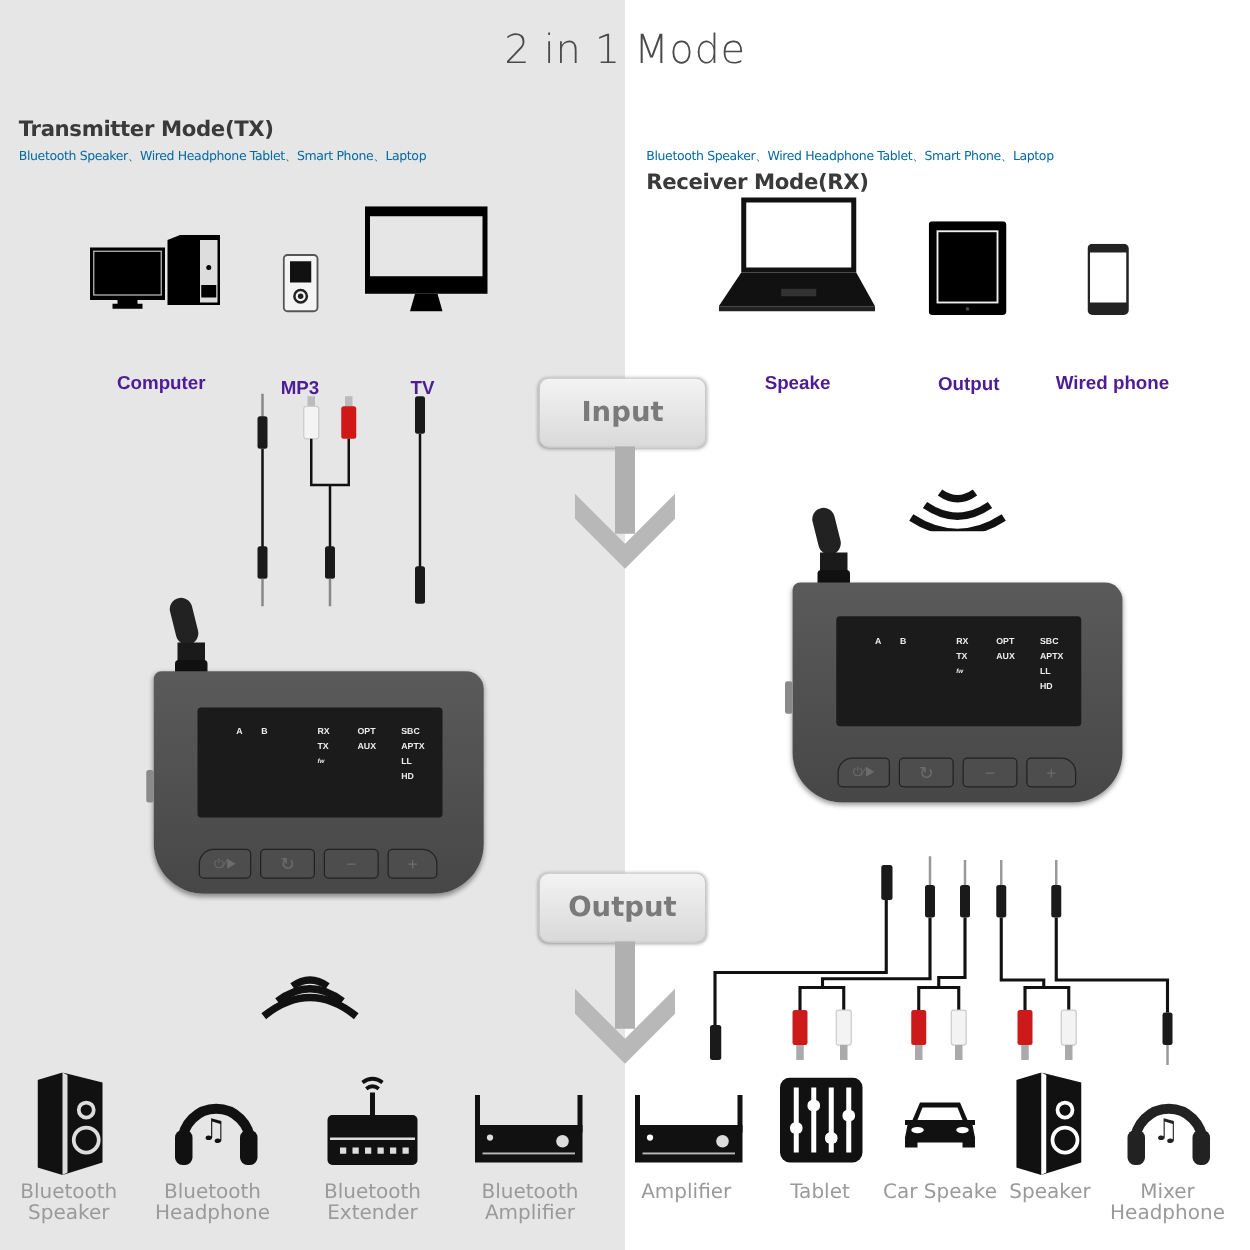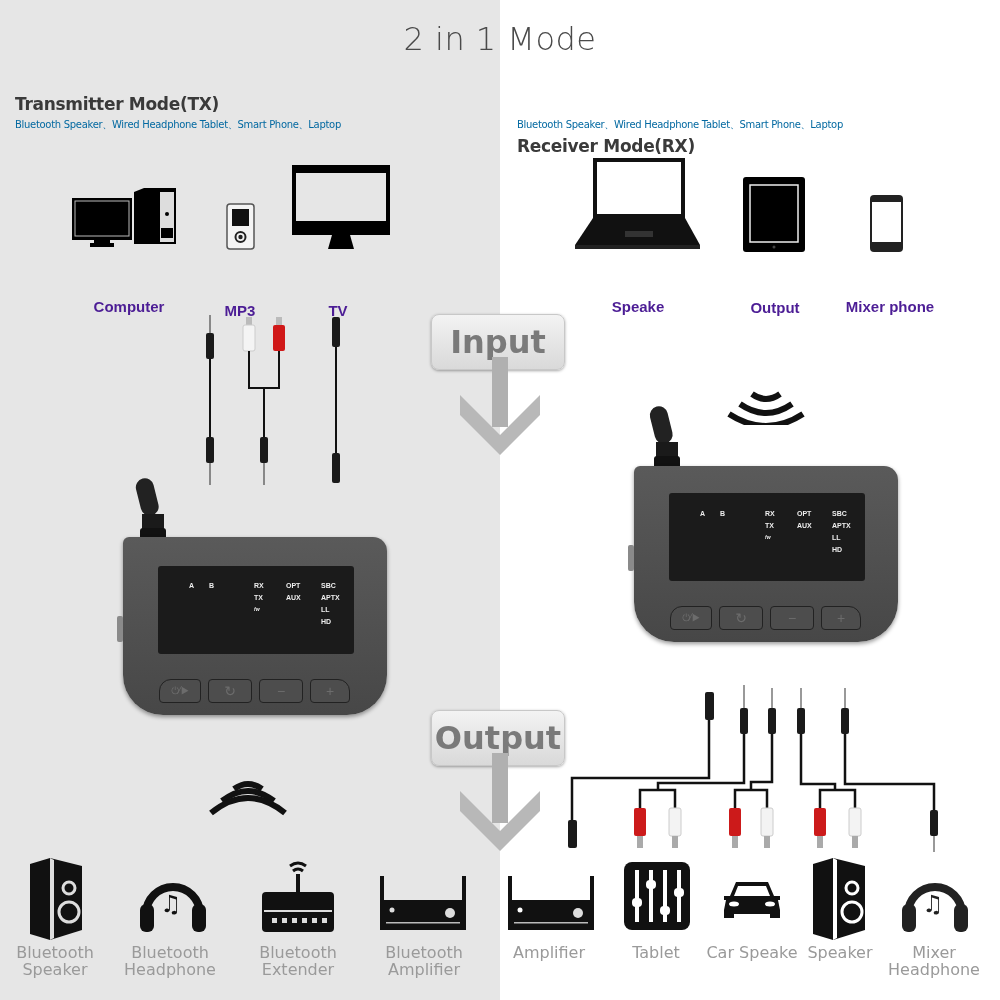--- a/index.html
+++ b/index.html
@@ -5,21 +5,21 @@
   html, body { margin:0; padding:0; }
   body { width:1000px; height:1000px; position:relative; overflow:hidden; font-family:"Liberation Sans", sans-serif; background:#fff; }
   .bg-left { position:absolute; left:0; top:0; width:500px; height:1000px; background:#e6e6e6; }
   .bg-right { position:absolute; left:500px; top:0; width:500px; height:1000px; background:#ffffff; }
   .abs { position:absolute; }
   .main-title { position:absolute; top:20px; left:0; width:1000px; text-align:center; font-size:32px; color:#4a4a4a; font-family:"DejaVu Sans", sans-serif; font-weight:300; letter-spacing:0.5px; }
   .mode-title { position:absolute; font-size:17px; font-weight:bold; color:#3a3a3a; font-family:"DejaVu Sans", sans-serif; letter-spacing:-0.3px; }
   .mode-sub { position:absolute; font-size:10px; color:#0369a1; font-family:"DejaVu Sans", sans-serif; letter-spacing:-0.3px; white-space:nowrap; }
   .dev-label { position:absolute; font-size:15px; font-weight:bold; color:#4c1d95; text-align:center; font-family:"Liberation Sans", sans-serif;margin-top:36px; }
   .out-label { position:absolute; font-size:16px; color:#9a9a9a; text-align:center; line-height:17px; font-family:"DejaVu Sans", sans-serif; }
-  .tag-box { position:absolute; width:132px; height:54px; border-radius:8px; background:linear-gradient(#f3f3f3,#d9d9d9); box-shadow:0 1px 3px rgba(0,0,0,0.35); border:1px solid #c8c8c8; display:flex; align-items:center; justify-content:center; font-size:32px; font-weight:bold; color:#7a7a7a; font-family:"DejaVu Sans", sans-serif;margin-top:12px; }
+  .tag-box { position:absolute; width:132px; height:54px; border-radius:8px; background:linear-gradient(#f3f3f3,#d9d9d9); box-shadow:0 1px 3px rgba(0,0,0,0.35); border:1px solid #c8c8c8; display:flex; align-items:center; justify-content:center; font-size:22px; font-weight:bold; color:#7a7a7a; font-family:"DejaVu Sans", sans-serif; }
   .device { position:absolute; background:linear-gradient(#5a5a5a,#474747); border-radius:6px 14px 40px 40px; box-shadow:0 2px 4px rgba(0,0,0,0.4); }
   .screen { position:absolute; background:#1b1b1b; border-radius:3px; }
   .led { position:absolute; font-size:7px; color:#eee; font-weight:bold; font-family:"Liberation Sans", sans-serif; }
   .btn { position:absolute; height:22px; border:1.5px solid #222; border-radius:4px; background:#4d4d4d; color:#6c6c6c; font-size:14px; display:flex; align-items:center; justify-content:center; }
 </style>
 </head>
 <body>
 
 <div class="bg-left"></div>
 <div class="bg-right"></div>
@@ -71,21 +71,21 @@
   <rect x="0" y="0" width="62" height="75" rx="3" fill="#000"></rect>
   <rect x="7" y="8" width="48" height="57" fill="#000" stroke="#eee" stroke-width="1.5"></rect>
   <circle cx="31" cy="70" r="1.5" fill="#444"></circle>
 </svg>
 <div class="dev-label" style="left:725px;top:263px;width:100px;">Output</div>
 
 <svg class="abs" style="left:870px;top:195px;" width="34" height="58">
   <rect x="0" y="0" width="33" height="57" rx="4" fill="#222"></rect>
   <rect x="2" y="7" width="29" height="40" fill="#fff"></rect>
 </svg>
-<div class="dev-label" style="left:830px;top:262px;width:120px;">Mixer phone</div>
+<div class="dev-label" style="left:830px;top:262px;width:120px;">Wired phone</div>
 
 <svg class="abs" style="left:190px;top:305px;" width="170" height="190">
 
   <line x1="20" y1="10" x2="20" y2="30" stroke="#888" stroke-width="2"></line>
   <rect x="16" y="28" width="8" height="26" rx="2" fill="#1a1a1a"></rect>
   <line x1="20" y1="54" x2="20" y2="135" stroke="#111" stroke-width="2"></line>
   <rect x="16" y="132" width="8" height="26" rx="2" fill="#1a1a1a"></rect>
   <line x1="20" y1="158" x2="20" y2="180" stroke="#888" stroke-width="2"></line>
 
   <rect x="56" y="12" width="6" height="10" fill="#bbb"></rect>

